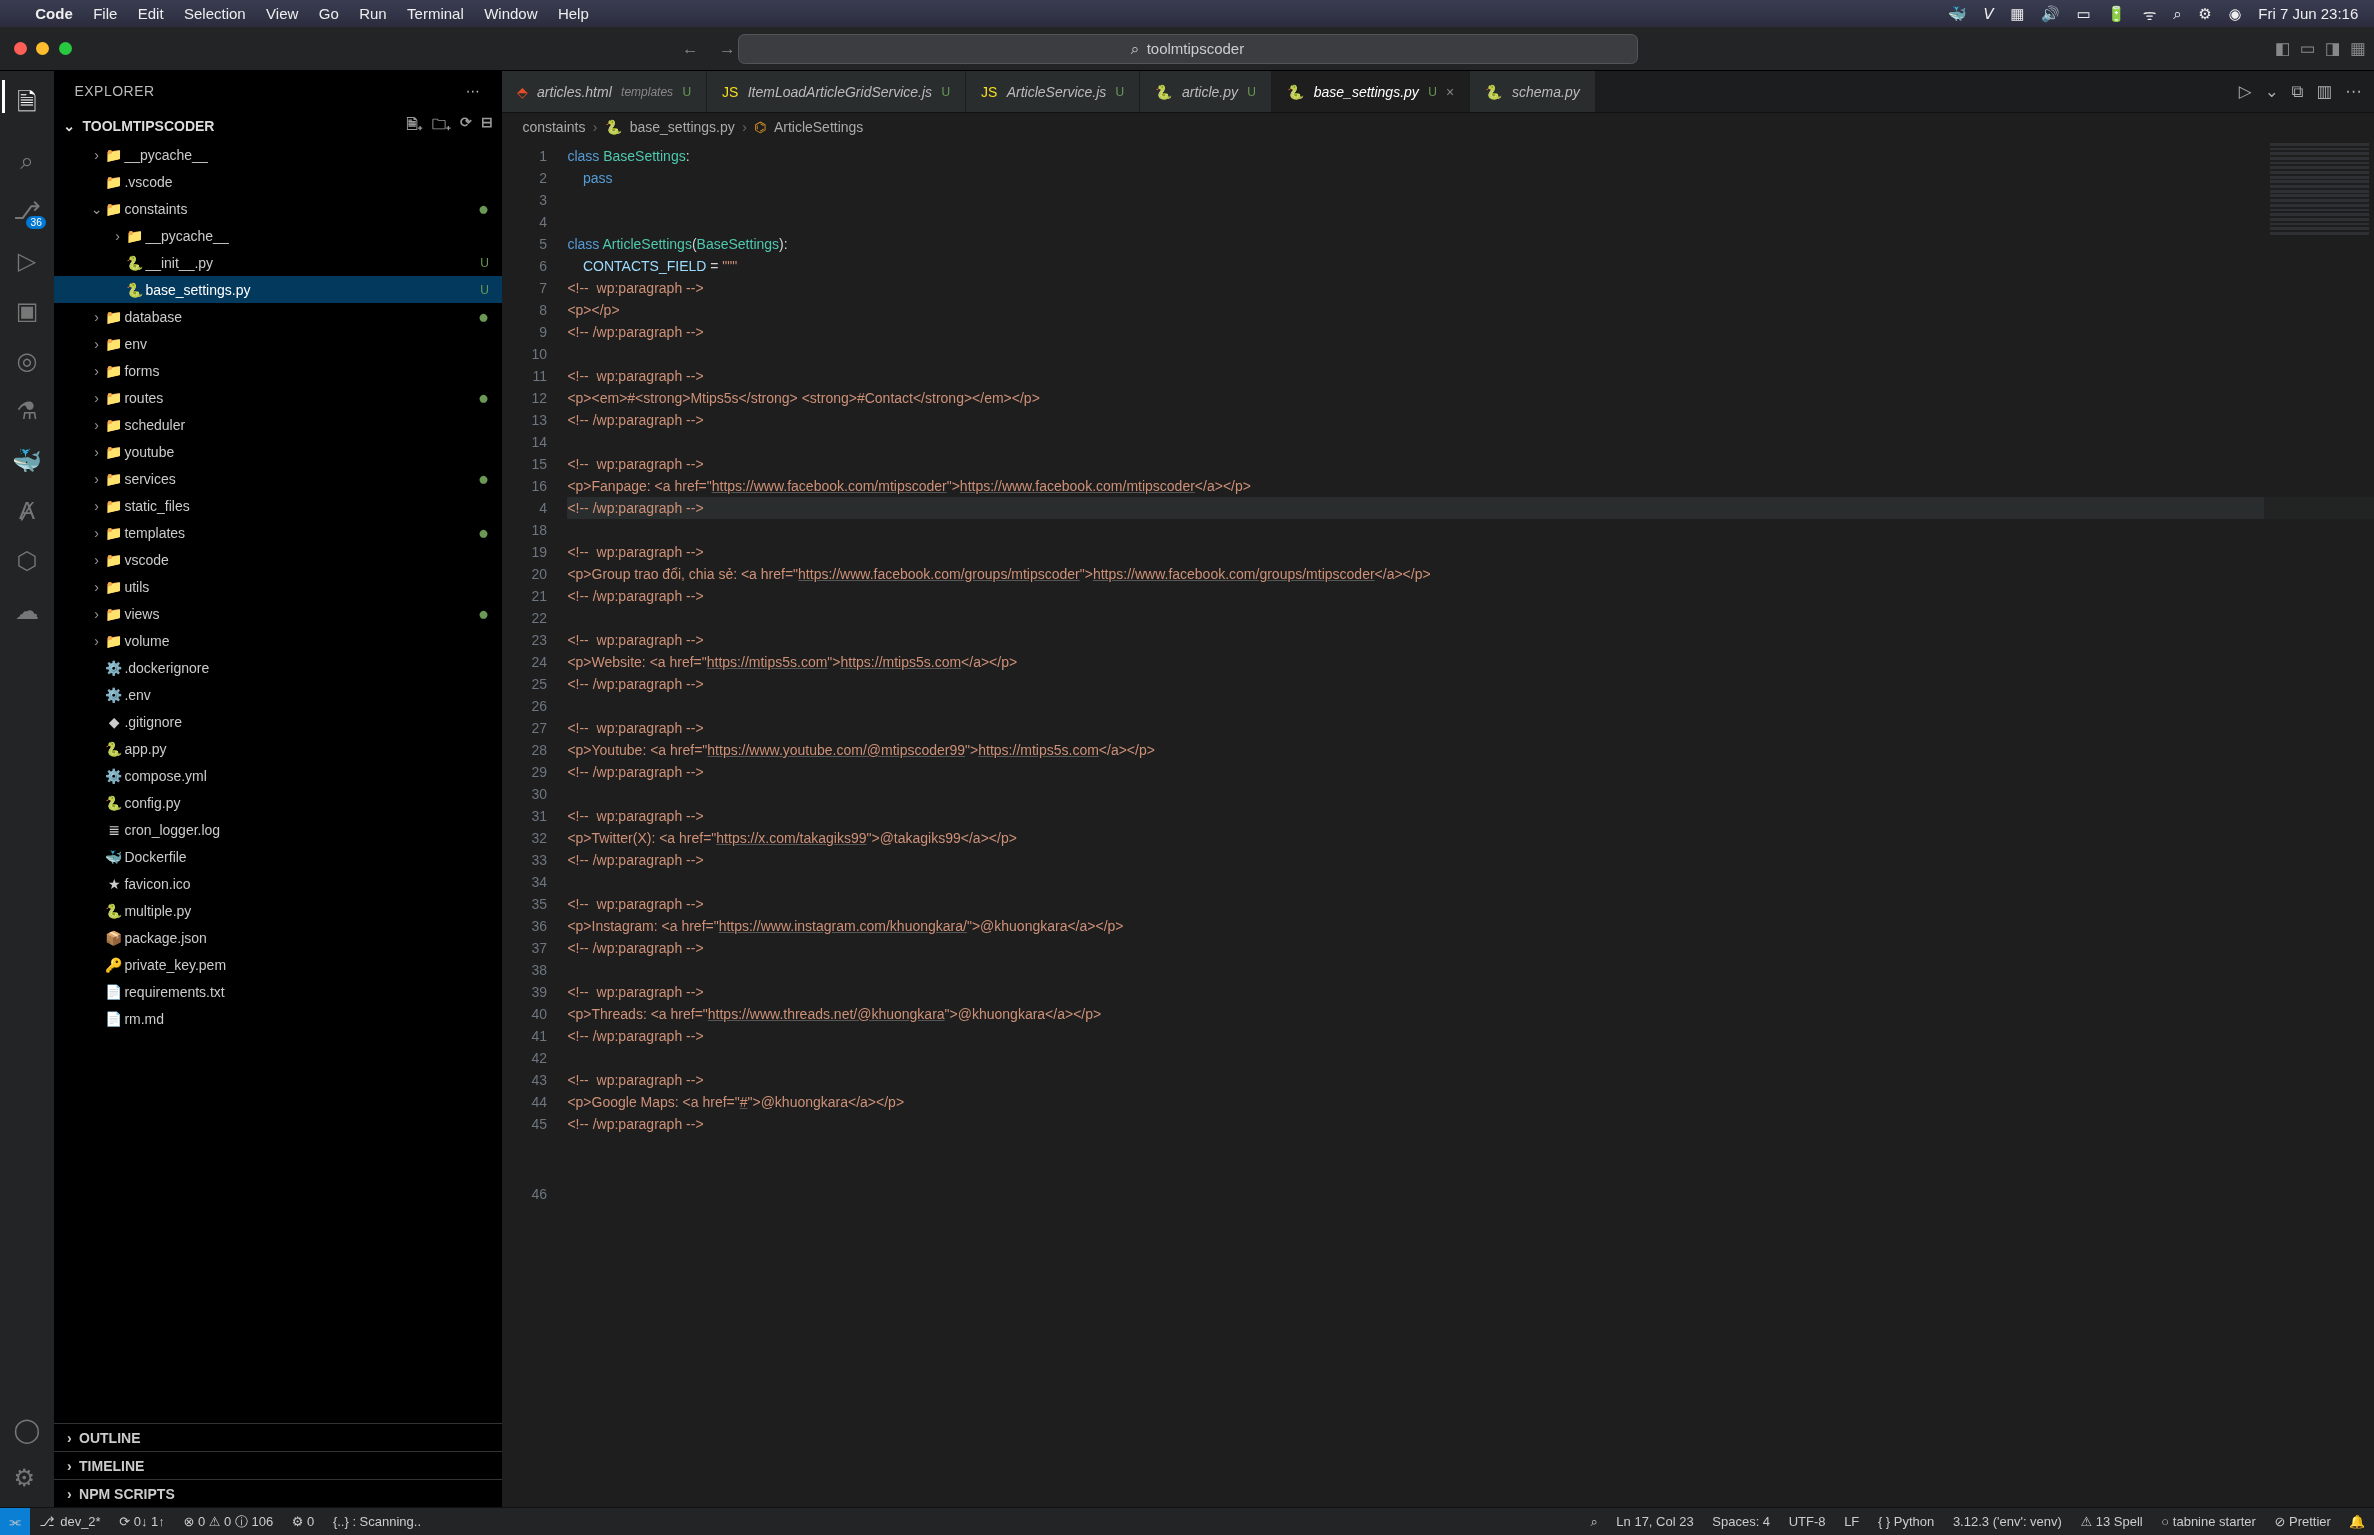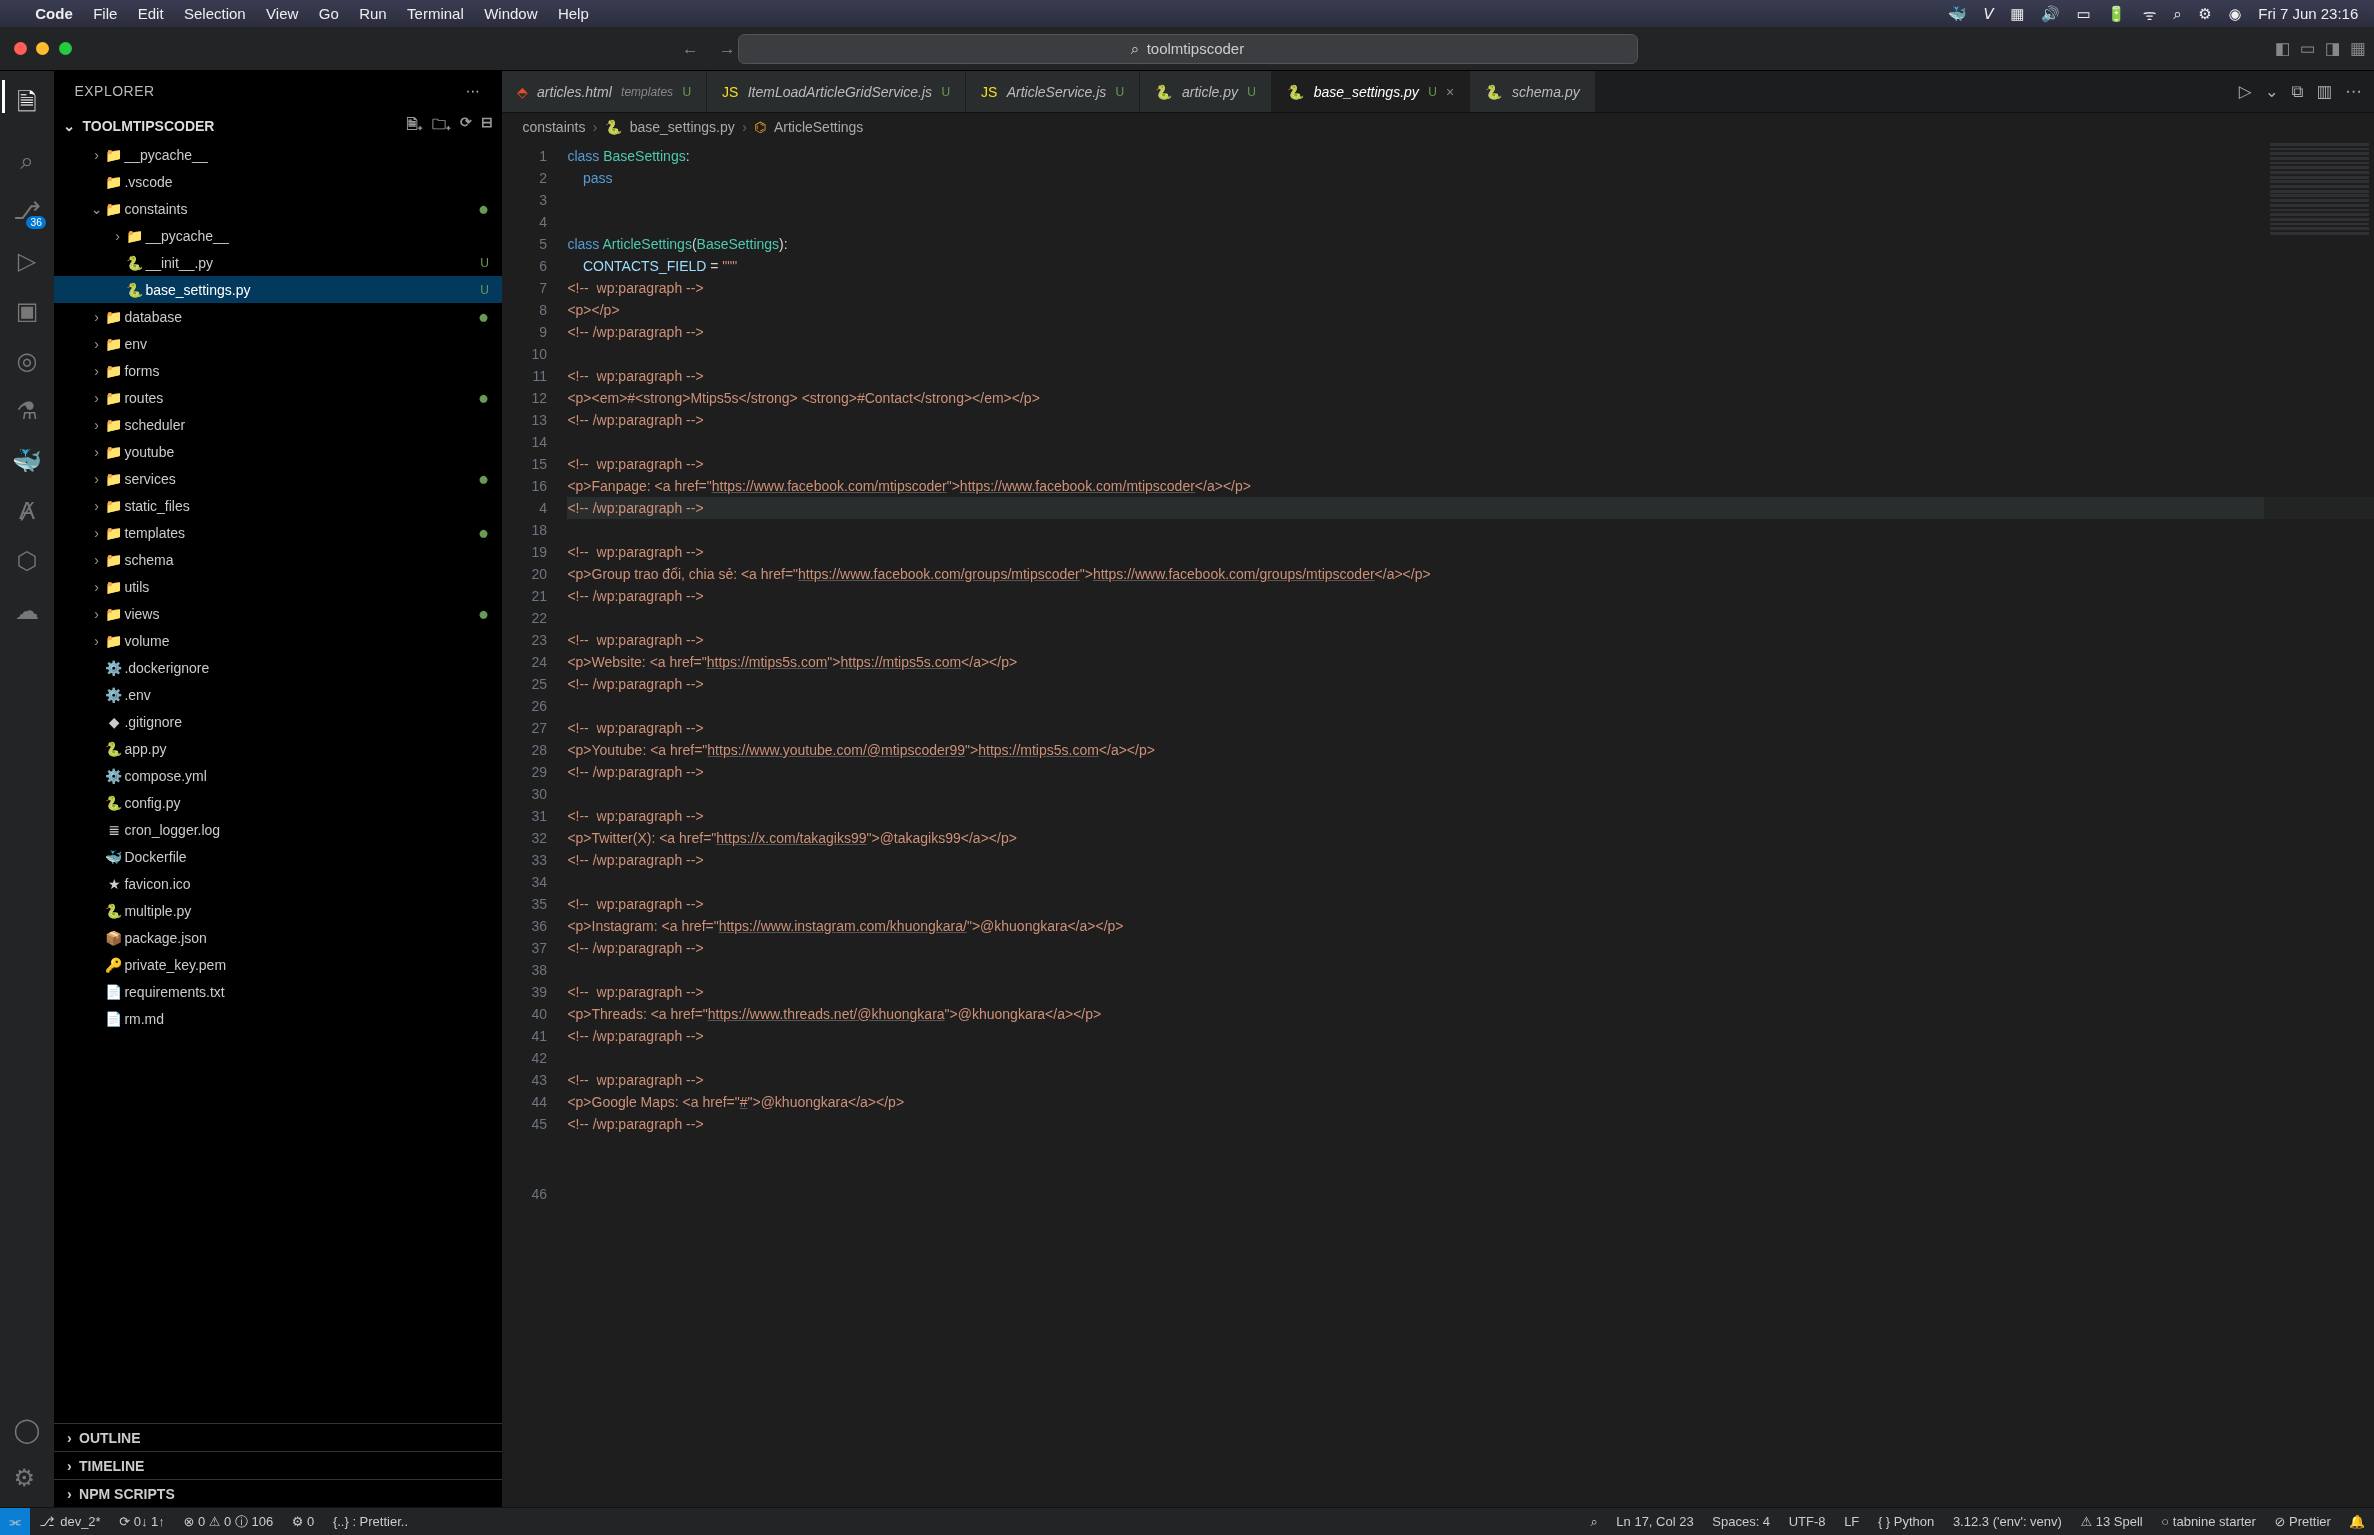--- a/index.html
+++ b/index.html
@@ -231,21 +231,21 @@
           </div>
           <div class="tree-row" style="padding-left: 35px;">
             <span class="chev">›</span>
             <span class="ico">📁</span>
             <span class="nm">templates</span>
             <span class="dot">●</span>
           </div>
           <div class="tree-row" style="padding-left: 35px;">
             <span class="chev">›</span>
             <span class="ico">📁</span>
-            <span class="nm">schema</span>
+            <span class="nm">vscode</span>
           </div>
           <div class="tree-row" style="padding-left: 35px;">
             <span class="chev">›</span>
             <span class="ico">📁</span>
             <span class="nm">utils</span>
           </div>
           <div class="tree-row" style="padding-left: 35px;">
             <span class="chev">›</span>
             <span class="ico">📁</span>
             <span class="nm">views</span>
@@ -466,21 +466,21 @@
       </div>
     </div>
   </div>
 
   <div class="status">
     <div class="remote seg">⫘</div>
     <div class="seg">⎇ <span>dev_2*</span></div>
     <div class="seg">⟳ 0↓ 1↑</div>
     <div class="seg">⊗ 0 ⚠ 0 ⓘ 106</div>
     <div class="seg">⚙ 0</div>
-    <div class="seg">{..} : Prettier..</div>
+    <div class="seg">{..} : Scanning..</div>
     <div class="right">
       <div class="seg">⌕</div>
       <div class="seg">Ln 17, Col 23</div>
       <div class="seg">Spaces: 4</div>
       <div class="seg">UTF-8</div>
       <div class="seg">LF</div>
       <div class="seg">{ } Python</div>
       <div class="seg">3.12.3 ('env': venv)</div>
       <div class="seg">⚠ 13 Spell</div>
       <div class="seg">○ tabnine starter</div>

